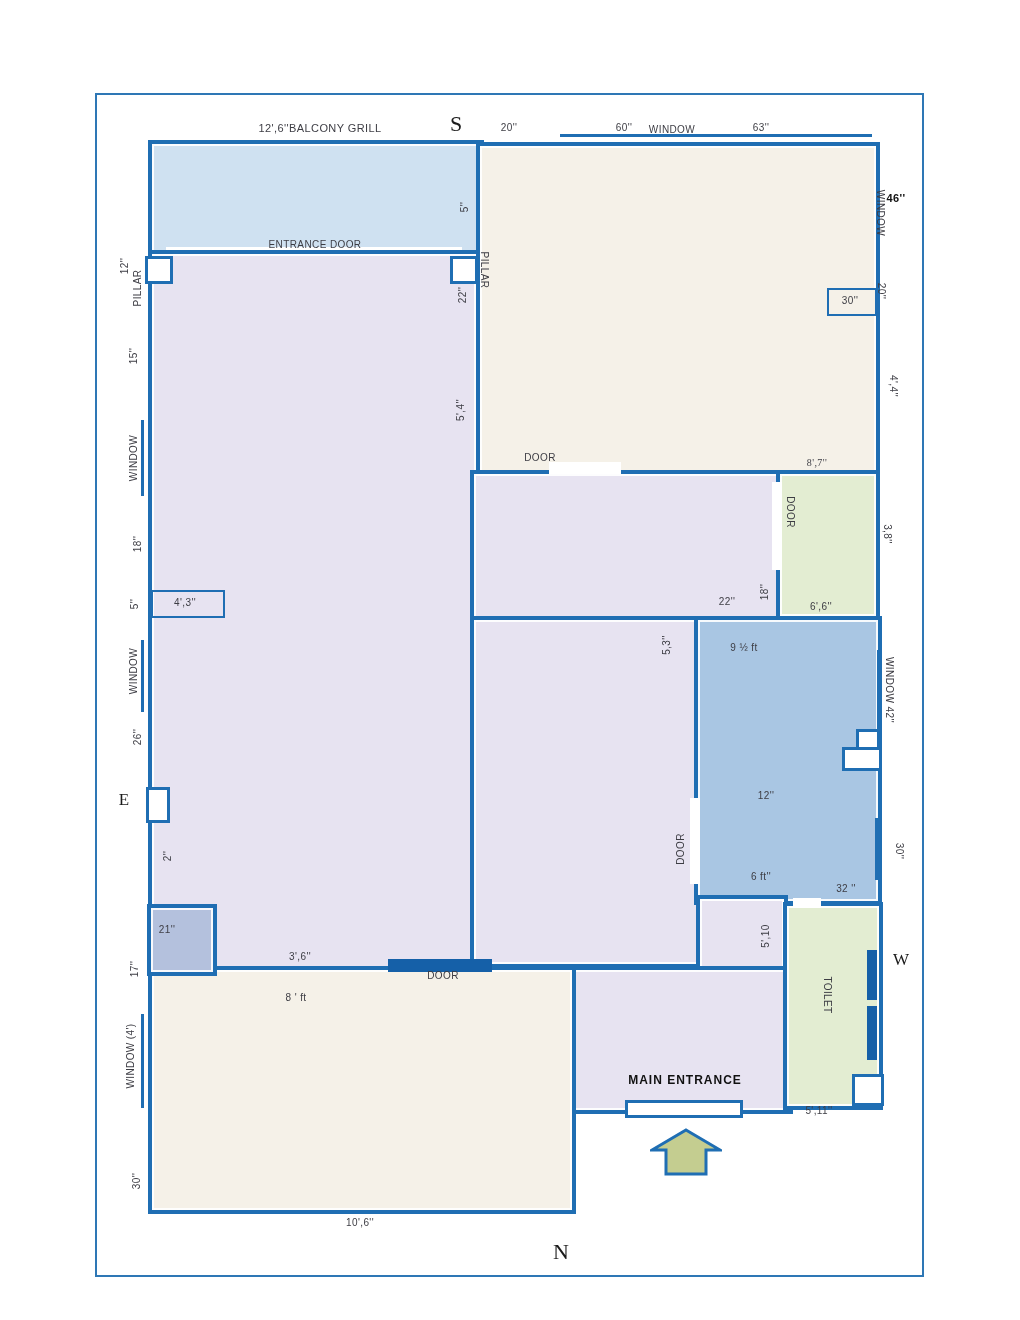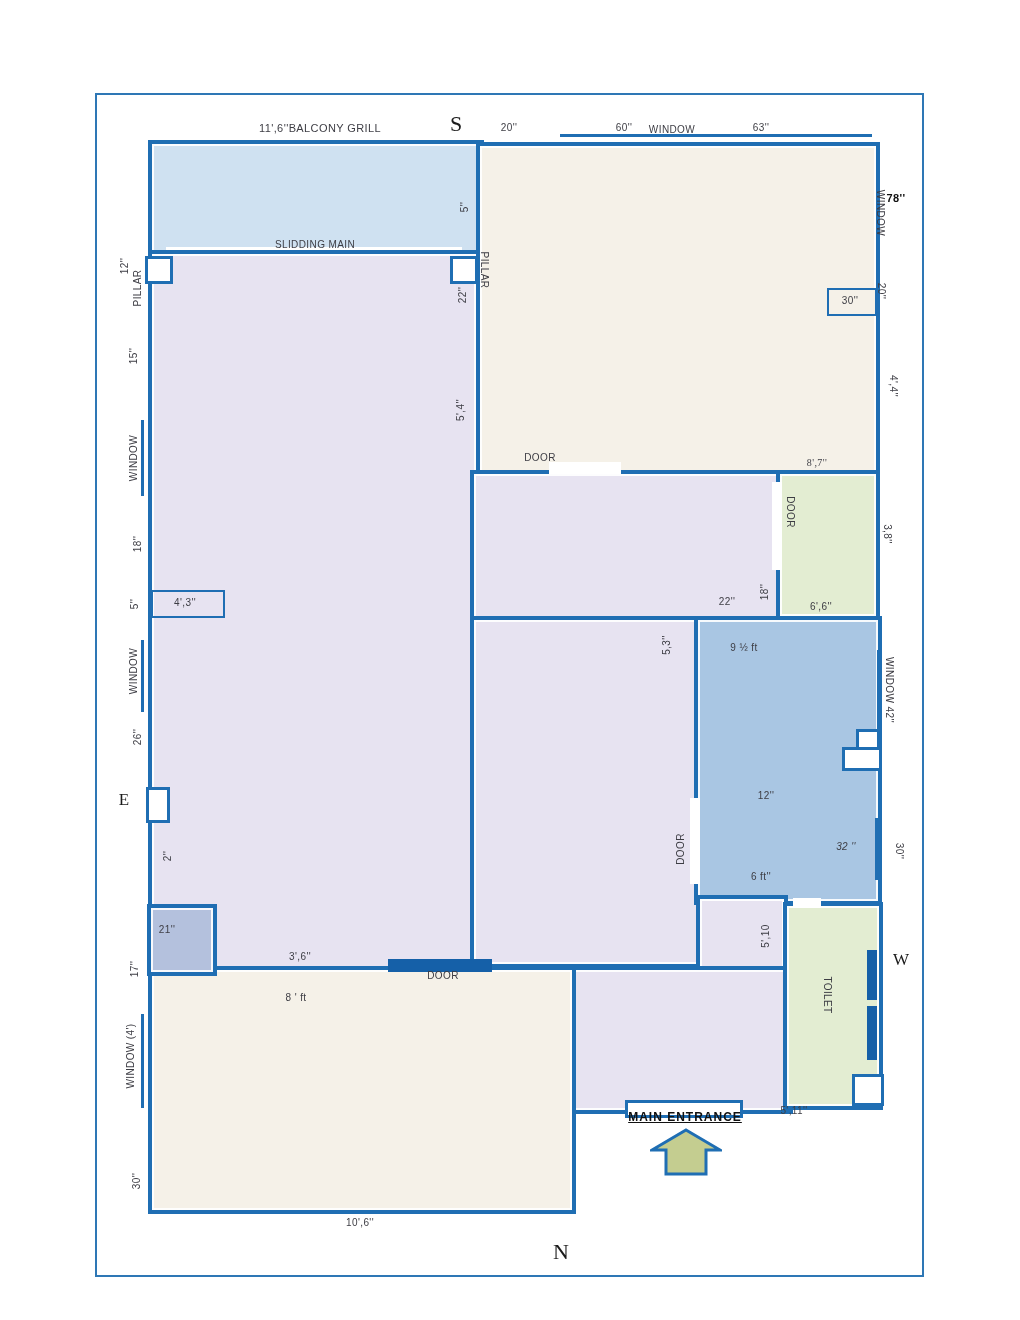--- a/index.html
+++ b/index.html
@@ -70,37 +70,37 @@
 
   <svg style="position:absolute;left:650px;top:1128px;" width="72" height="48" viewBox="0 0 72 48">
     <polygon points="36,2 70,22 56,22 56,46 16,46 16,22 2,22" fill="#c4cd90" stroke="#1f6eb3" stroke-width="3"></polygon>
   </svg>
 
   <div class="compass" style="left:456px;top:124px;">S</div>
   <div class="compass compass-sm" style="left:124px;top:800px;">E</div>
   <div class="compass compass-sm" style="left:901px;top:960px;">W</div>
   <div class="compass" style="left:561px;top:1252px;">N</div>
 
-  <div class="lab big" style="left:320px;top:128px;">11',6''BALCONY GRILL</div>
+  <div class="lab big" style="left:320px;top:128px;">12',6''BALCONY GRILL</div>
   <div class="lab" style="left:509px;top:127px;">20''</div>
   <div class="lab" style="left:624px;top:127px;">60''</div>
   <div class="lab" style="left:672px;top:129px;">WINDOW</div>
   <div class="lab" style="left:761px;top:127px;">63''</div>
-  <div class="lab bold big" style="left:896px;top:198px;">78''</div>
+  <div class="lab bold big" style="left:896px;top:198px;">46''</div>
   <div class="lab" style="left:850px;top:300px;">30''</div>
   <div class="lab" style="left:817px;top:462px;font-family:Liberation Serif, serif;">8',7''</div>
   <div class="lab" style="left:821px;top:606px;">6',6''</div>
   <div class="lab" style="left:727px;top:601px;">22''</div>
   <div class="lab" style="left:744px;top:647px;">9 ½ ft</div>
   <div class="lab" style="left:766px;top:795px;">12''</div>
-  <div class="lab" style="left:846px;top:846px;font-style:italic;">32 ''</div>
+  <div class="lab" style="left:846px;top:888px;">32 ''</div>
   <div class="lab" style="left:738px;top:876px;margin-left:23px;">6 ft''</div>
-  <div class="lab" style="left:794px;top:1110px;">5',11''</div>
-  <div class="lab ent" style="left:685px;top:1117px;text-decoration:underline;">MAIN ENTRANCE</div>
-  <div class="lab" style="left:315px;top:244px;">SLIDDING MAIN</div>
+  <div class="lab" style="left:819px;top:1110px;">5',11''</div>
+  <div class="lab ent" style="left:685px;top:1080px;">MAIN ENTRANCE</div>
+  <div class="lab" style="left:315px;top:244px;">ENTRANCE DOOR</div>
   <div class="lab" style="left:540px;top:457px;">DOOR</div>
   <div class="lab" style="left:300px;top:956px;">3',6''</div>
   <div class="lab" style="left:443px;top:975px;">DOOR</div>
   <div class="lab" style="left:296px;top:997px;">8 ' ft</div>
   <div class="lab" style="left:360px;top:1222px;">10',6''</div>
   <div class="lab" style="left:185px;top:602px;">4',3''</div>
   <div class="lab" style="left:167px;top:929px;">21''</div>
 
   <div class="vl" style="left:124px;top:266px;">12''</div>
   <div class="vl" style="left:137px;top:288px;">PILLAR</div>

